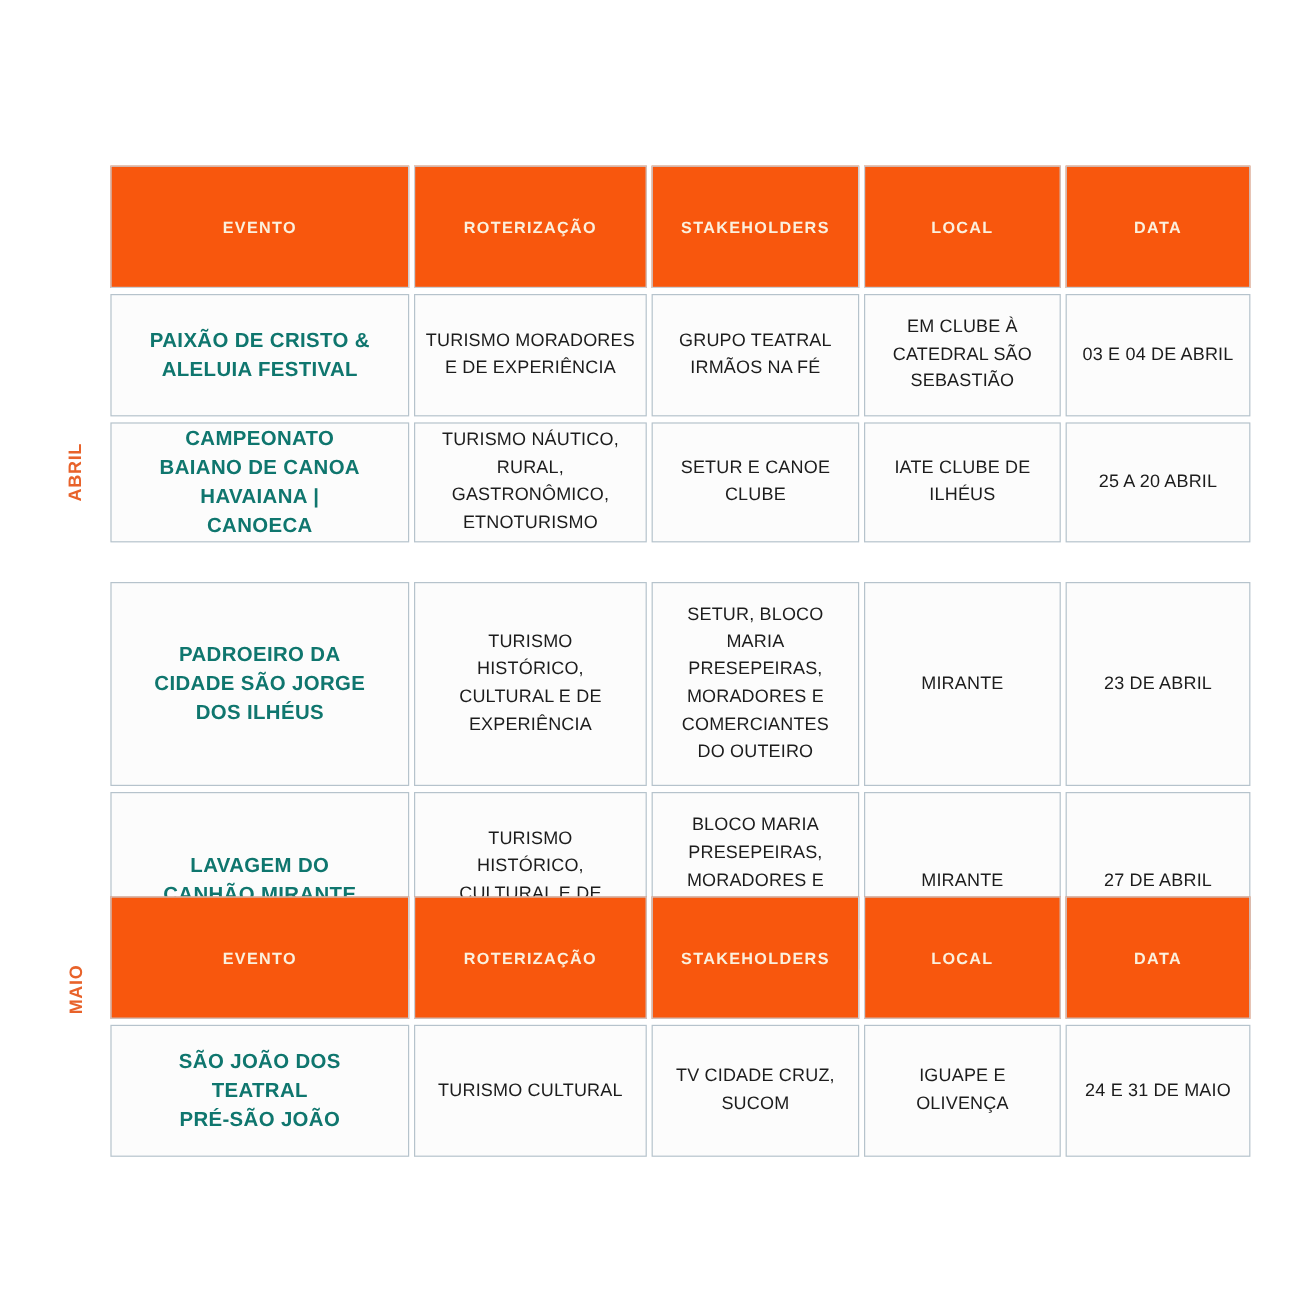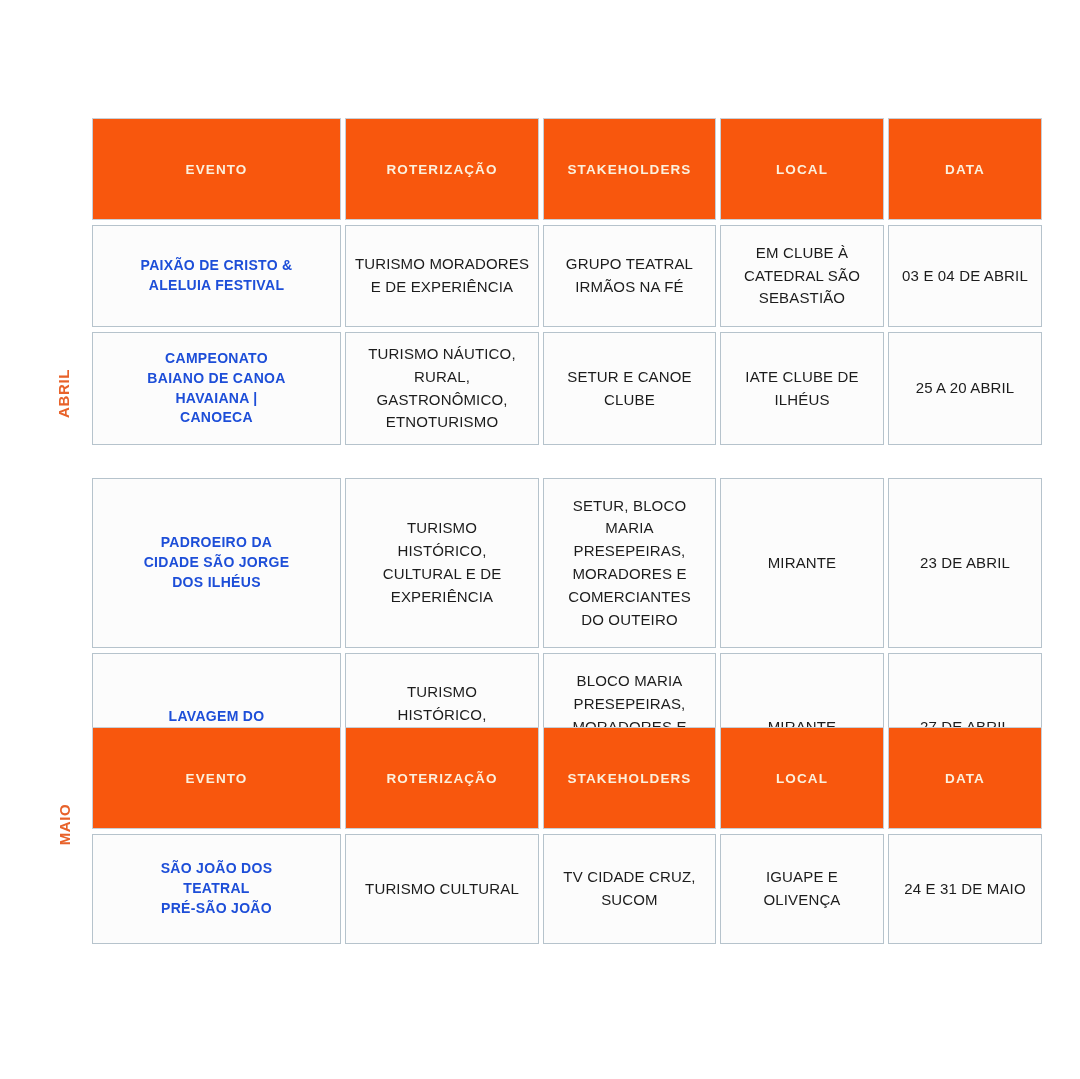--- a/index.html
+++ b/index.html
@@ -64,48 +64,49 @@
     color: #FBF0DD;
     font-weight: bold;
     font-size: 13.5px;
     letter-spacing: 1.1px;
     height: 53px;
     display: flex;
     align-items: center;
     justify-content: center;
     text-align: center;
     border: 1px solid #C8CFD6;
+    margin-top: 20px;
   }
 
   .cell {
     background: #FCFCFC;
     border: 1.5px solid #B6C3CC;
     display: flex;
     align-items: center;
     justify-content: center;
     text-align: center;
     padding: 6px 8px;
     font-size: 15px;
     color: #1c1c1c;
     line-height: 1.52;
     letter-spacing: 0.15px;
     white-space: pre-line;
   }
 
   .cell.event {
     font-weight: bold;
-    font-size: 14px;
+    font-size: 17px;
     letter-spacing: 0.3px;
     line-height: 1.42;
-    color: #1d4ed8;
+    color: #0f766e;
   }
 
   
   .r1 .cell, .r1 .hcell { height: 102px; }
-  .r2 .cell { height: 113px; }
+  .r2 .cell { height: 100px; }
   .r3 .cell { height: 170px; margin-top: 28px; }
   .r4 .cell { height: 148px; }
   .rm1 .cell { height: 110px; }
 
   .rowwrap { display: contents; }
 </style>
 </head>
 <body>
 
 <div class="page">

